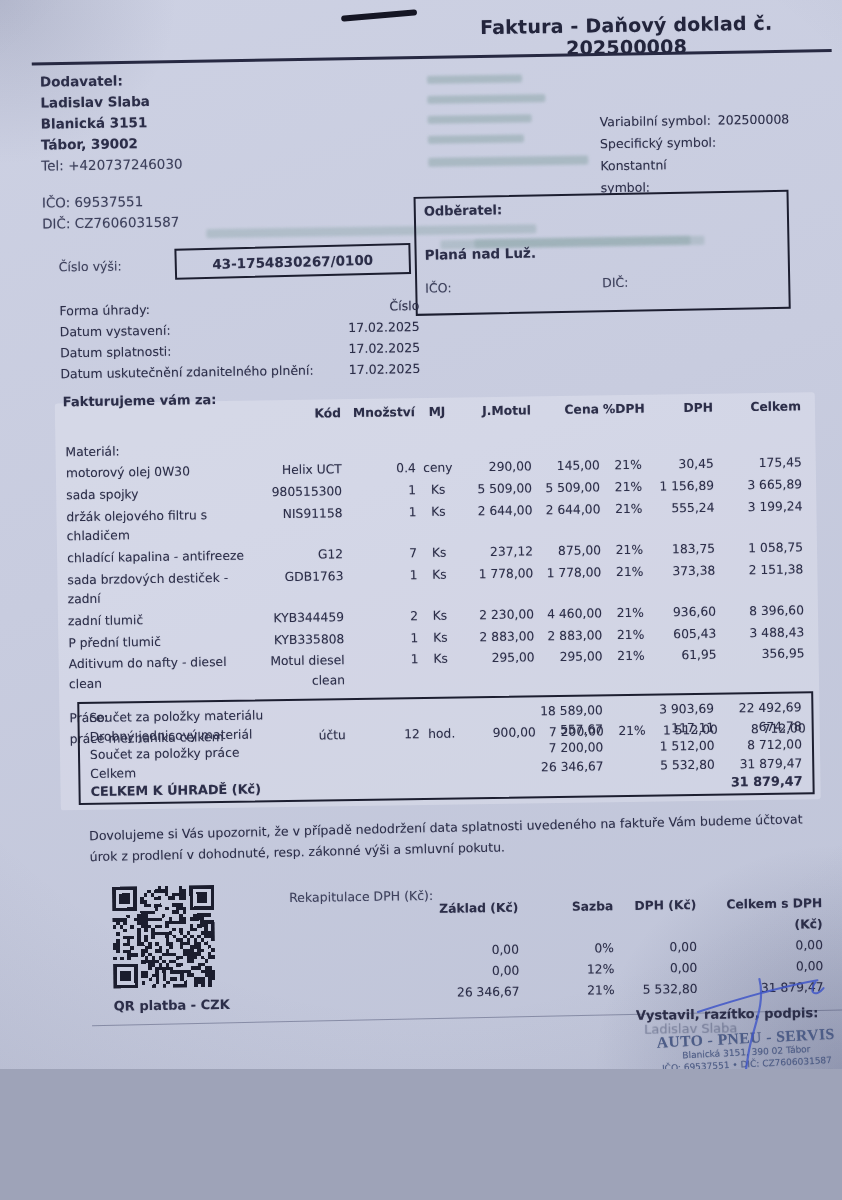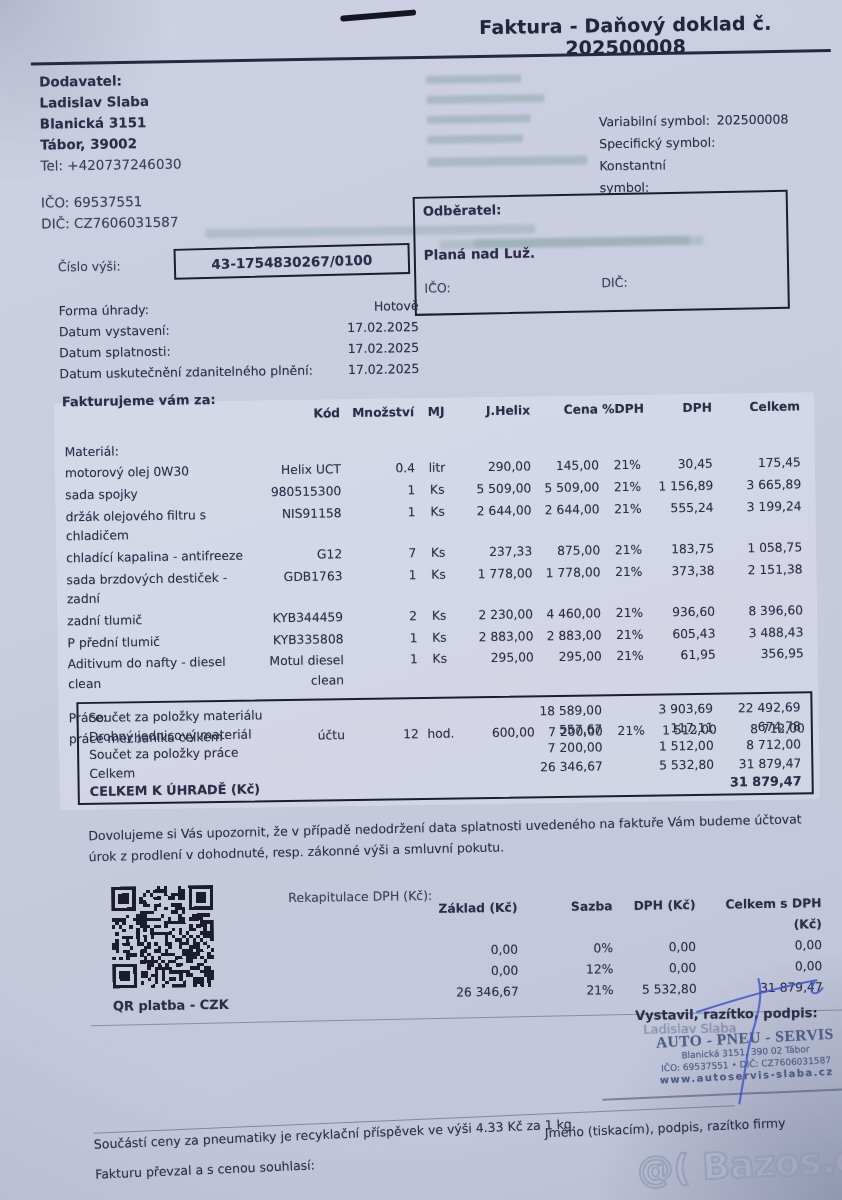--- a/index.html
+++ b/index.html
@@ -1,17 +1,17 @@
 <!DOCTYPE html>
 <html><head>
 <meta charset="utf-8">
 <style>
   html,body{margin:0;padding:0;background:#9ea3b8;}
   .photo{
-    position:relative;width:842px;height:1200px;overflow:hidden;
+    position:relative;width:842px;height:1069px;overflow:hidden;
     background:
       radial-gradient(42% 30% at 100% 100%, rgba(58,66,102,0.30), rgba(58,66,102,0) 70%),
       radial-gradient(30% 22% at 0% 0%, rgba(70,76,108,0.18), rgba(70,76,108,0) 70%),
       radial-gradient(125% 95% at 50% 42%, rgba(0,0,0,0) 55%, rgba(55,60,92,0.16) 100%),
       linear-gradient(160deg,#cdd1e3 0%, #c8ccdf 45%, #bfc4d8 100%);
     font-family:"DejaVu Sans","Liberation Sans",sans-serif;
     color:#2c2e49;
   }
   .doc{position:absolute;inset:0;transform:rotate(-0.85deg);transform-origin:50% 45%;
        text-shadow:0 0 1px rgba(44,46,73,0.28);}
@@ -145,21 +145,21 @@
       <div class="cust-ico">IČO:</div>
       <div class="cust-dic">DIČ:</div>
     </div>
 
     <div class="abs acct-label">Číslo výši:</div>
     <div class="abs acct-box">43-1754830267/0100</div>
 
     <div class="abs pay">
       <div class="pay-row">
           <span>Forma úhrady:</span>
-          <span class="val">Hotově</span>
+          <span class="val">Číslo</span>
         </div>
       <div class="pay-row">
           <span>Datum vystavení:</span>
           <span class="val">17.02.2025</span>
         </div>
       <div class="pay-row">
           <span>Datum splatnosti:</span>
           <span class="val">17.02.2025</span>
         </div>
       <div class="pay-row">
@@ -182,36 +182,36 @@
           <col style="width:42px">
           <col style="width:72px">
           <col style="width:88px">
       </colgroup>
       <thead>
         <tr>
           <th></th>
           <th class="r">Kód</th>
           <th class="r">Množství</th>
           <th class="c">MJ</th>
-          <th class="r">J.Helix</th>
+          <th class="r">J.Motul</th>
           <th class="r">Cena</th>
           <th class="r">%DPH</th>
           <th class="r">DPH</th>
           <th class="r">Celkem</th>
         </tr>
       </thead>
       <tbody>
           <tr>
             <td colspan="9" class="sec">Materiál:</td>
           </tr>
           <tr>
             <td class="">motorový olej 0W30</td>
             <td class="r">Helix UCT</td>
             <td class="r">0.4</td>
-            <td class="c">litr</td>
+            <td class="c">ceny</td>
             <td class="r">290,00</td>
             <td class="r">145,00</td>
             <td class="r">21%</td>
             <td class="r">30,45</td>
             <td class="r">175,45</td>
           </tr>
           <tr>
             <td class="">sada spojky</td>
             <td class="r">980515300</td>
             <td class="r">1</td>
@@ -231,21 +231,21 @@
             <td class="r">2 644,00</td>
             <td class="r">21%</td>
             <td class="r">555,24</td>
             <td class="r">3 199,24</td>
           </tr>
           <tr>
             <td class="">chladící kapalina - antifreeze</td>
             <td class="r">G12</td>
             <td class="r">7</td>
             <td class="c">Ks</td>
-            <td class="r">237,33</td>
+            <td class="r">237,12</td>
             <td class="r">875,00</td>
             <td class="r">21%</td>
             <td class="r">183,75</td>
             <td class="r">1 058,75</td>
           </tr>
           <tr>
             <td class="">sada brzdových destiček - zadní</td>
             <td class="r">GDB1763</td>
             <td class="r">1</td>
             <td class="c">Ks</td>
@@ -289,21 +289,21 @@
             <td class="r">356,95</td>
           </tr>
           <tr>
             <td colspan="9" class="sec">Práce:</td>
           </tr>
           <tr>
             <td class="">práce mechanika celkem</td>
             <td class="r">účtu</td>
             <td class="r">12</td>
             <td class="c">hod.</td>
-            <td class="r">600,00</td>
+            <td class="r">900,00</td>
             <td class="r">7 200,00</td>
             <td class="r">21%</td>
             <td class="r">1 512,00</td>
             <td class="r">8 712,00</td>
           </tr>
         </tbody>
     </table>
 
     <div class="abs tot-box">
         <div class="tot-row">

